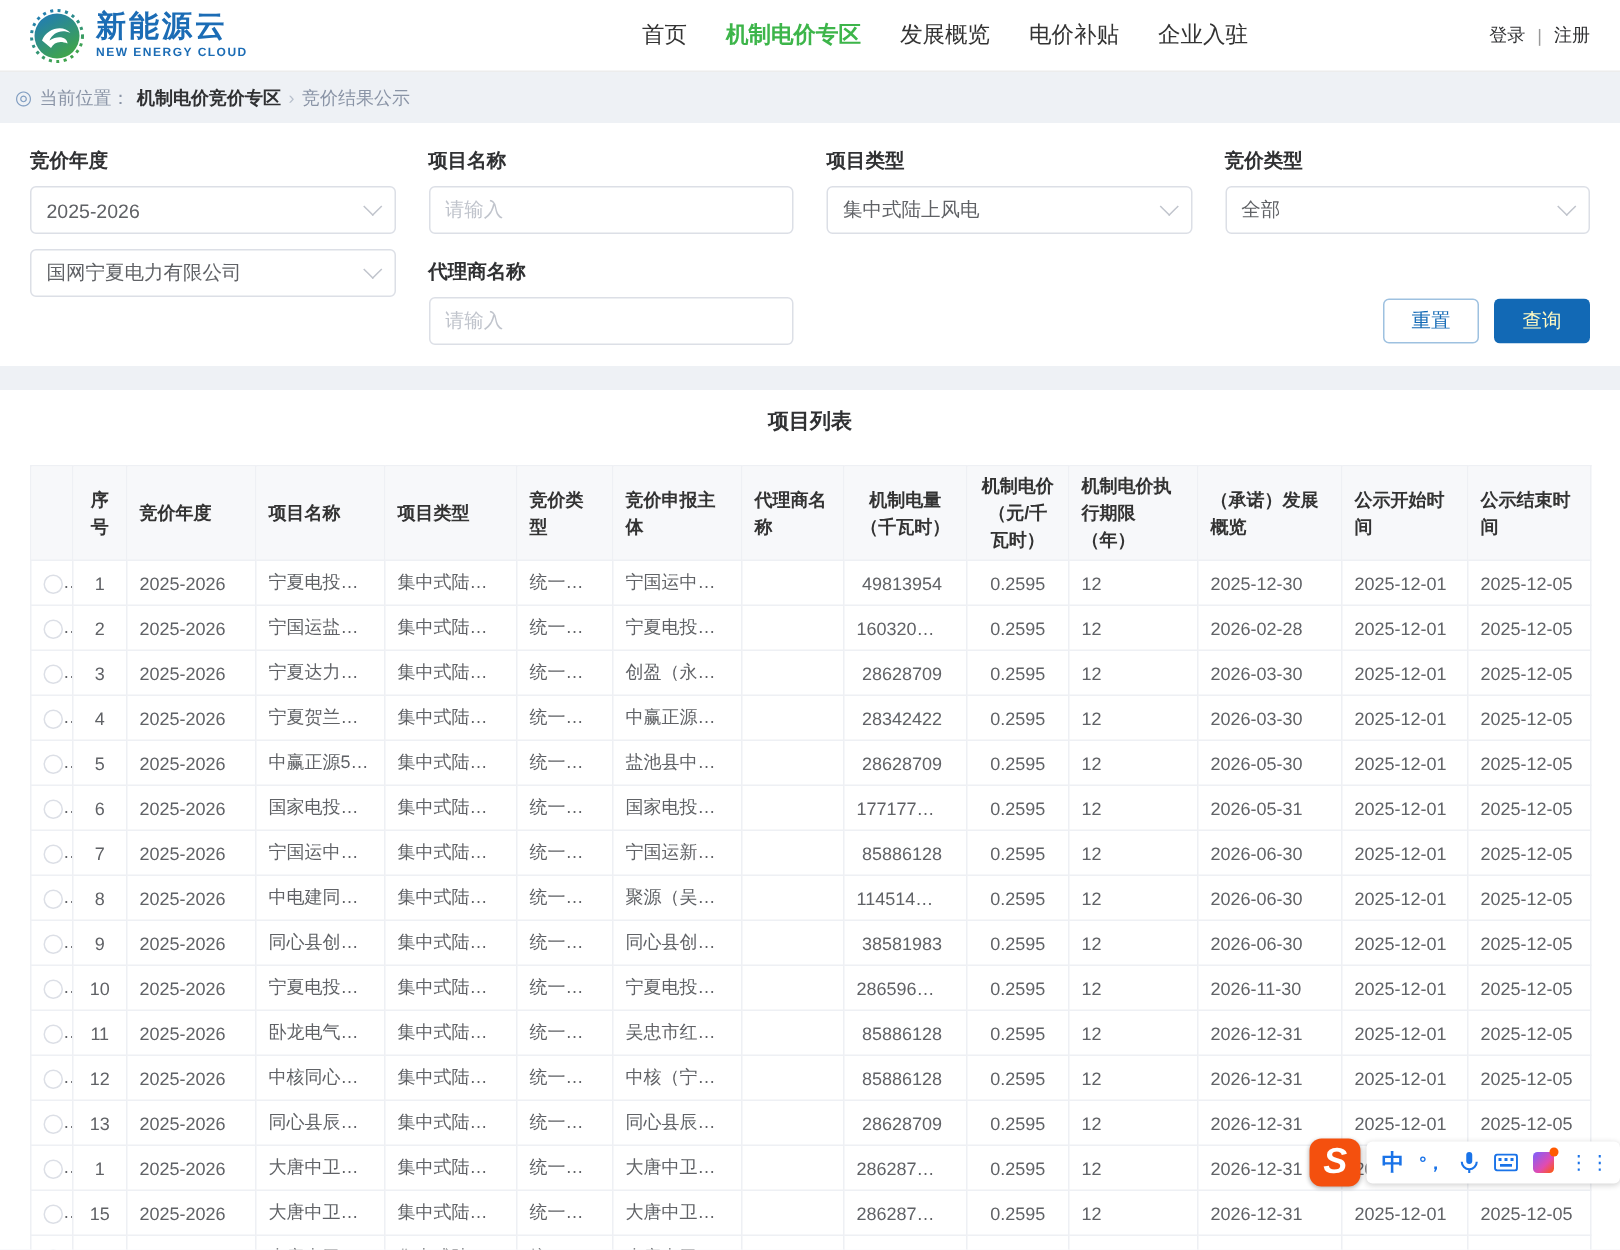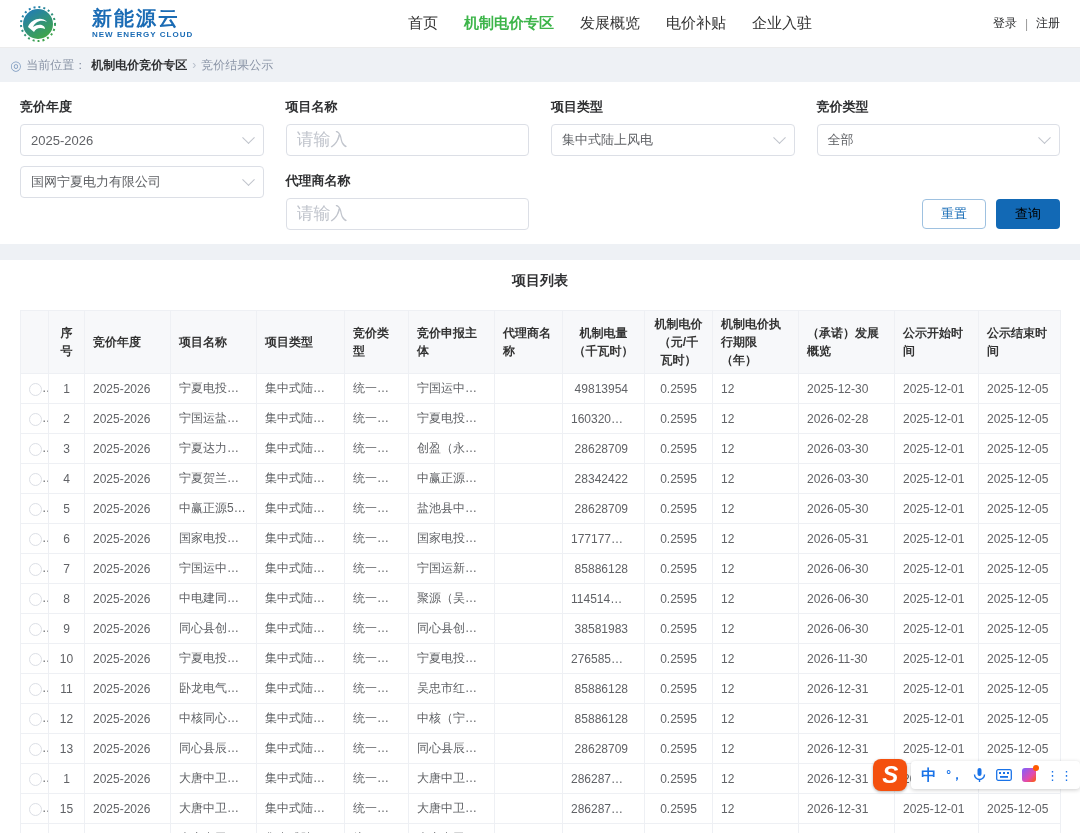--- a/index.html
+++ b/index.html
@@ -4,53 +4,53 @@
 <style>
   * { margin:0; padding:0; box-sizing:border-box; }
   html,body { width:1080px; height:833px; overflow:hidden; background:#eef1f5;
     font-family:"Liberation Sans","DejaVu Sans",sans-serif; color:#303133; }
 
   
   .topbar { height:48px; background:#fff; display:flex; align-items:center; padding:0 20px;
     border-bottom:1px solid #ececec; position:relative; }
   .brand { display:flex; align-items:center; gap:8px; }
   .brand-logo { width:36px; height:36px; }
-  .brand-text { line-height:1;margin-left:28px; }
+  .brand-text { line-height:1; }
   .brand-name { font-size:20px; font-weight:bold; color:#1b6cb5; letter-spacing:2px; }
   .brand-sub { font-size:8px; color:#1b6cb5; font-weight:bold; letter-spacing:1px; margin-top:3px; }
-  .nav { position:absolute; left:408px; display:flex; gap:26px; font-size:15px; }
+  .nav { position:absolute; left:428px; display:flex; gap:26px; font-size:15px; }
   .nav-item { color:#333; cursor:pointer; }
   .nav-item.active { color:#3db54a; font-weight:bold; }
   .auth { margin-left:auto; font-size:12px; display:flex; gap:8px; align-items:center; }
   .auth span { cursor:pointer; }
   .auth .sep { color:#999; cursor:default; }
 
   
   .crumbbar { height:34px; display:flex; align-items:center; padding:0 10px; font-size:12px; color:#8a94a6; gap:5px; }
   .crumb-icon { color:#7f9cc0; font-size:13px; }
   .crumb-strong { color:#303133; font-weight:bold; }
   .crumb-sep { color:#b8c0cc; }
 
   
   .filters { background:#fff; padding:10px 20px 14px; }
   .f-grid { display:grid; grid-template-columns:repeat(4,1fr); column-gap:22px; row-gap:10px; }
   .f-field { }
   .f-label { font-size:13px; font-weight:bold; color:#303133; margin:6px 0 8px; }
   .f-ctrl { height:32px; border:1px solid #dcdfe6; border-radius:4px; background:#fff;
     display:flex; align-items:center; padding:0 10px; font-size:13px; color:#606266; position:relative; cursor:pointer; }
-  .f-ctrl input { border:none; outline:none; width:100%; font-size:17px; color:#606266;
+  .f-ctrl input { border:none; outline:none; width:100%; font-size:13px; color:#606266;
     font-family:Liberation Mono, monospace; background:transparent; }
   .f-ctrl input::placeholder { color:#c0c4cc; }
   .chev { margin-left:auto; width:9px; height:9px; border-right:1.5px solid #c0c4cc;
     border-bottom:1.5px solid #c0c4cc; transform:rotate(45deg) translate(-2px,-2px); }
   .f-actions { grid-column:3 / 5; display:flex; align-items:flex-end; justify-content:flex-end; gap:10px; padding-bottom:1px; }
   .btn { height:30px; padding:0 18px; border-radius:4px; font-size:13px; cursor:pointer; border:1px solid transparent;
     display:flex; align-items:center; font-family:inherit; }
   .btn-reset { background:#fff; border-color:#9ec1e0; color:#1269b5; }
-  .btn-query { background:#1269b5; color:#000000; }
+  .btn-query { background:#1269b5; color:#fef9c3; }
 
   
   .list-panel { background:#fff; margin-top:16px; padding:12px 20px 0; height:617px; position:relative; }
   .list-head { display:flex; align-items:center; height:30px;flex-direction:column; }
   .list-title { font-size:14px; font-weight:bold; color:#303133; }
   .notice { flex:1; margin:0 60px 0 90px; font-size:12px; color:#606266; white-space:nowrap; overflow:hidden; }
   .notice .hl { color:#3d85d6; }
 
   table { border-collapse:collapse; table-layout:fixed; width:1040px; margin-top:8px; font-size:12px; }
   th, td { border:1px solid #eef0f4; padding:4px 8px; overflow:hidden; white-space:nowrap; text-overflow:ellipsis; }
@@ -359,21 +359,21 @@
 
   <tr>
     <td class="c-center"><span class="radio"></span></td>
     <td class="c-center">10</td>
     <td>2025-2026</td>
     <td>宁夏电投盐池...</td>
     <td>集中式陆上风电</td>
     <td>统一竞价</td>
     <td>宁夏电投盐池...</td>
     <td></td>
-    <td class="c-right">276585483</td>
+    <td class="c-right">286596972</td>
     <td class="c-center">0.2595</td>
     <td>12</td>
     <td>2026-11-30</td>
     <td>2025-12-01</td>
     <td>2025-12-05</td>
   </tr>
 
   <tr>
     <td class="c-center"><span class="radio"></span></td>
     <td class="c-center">11</td>

